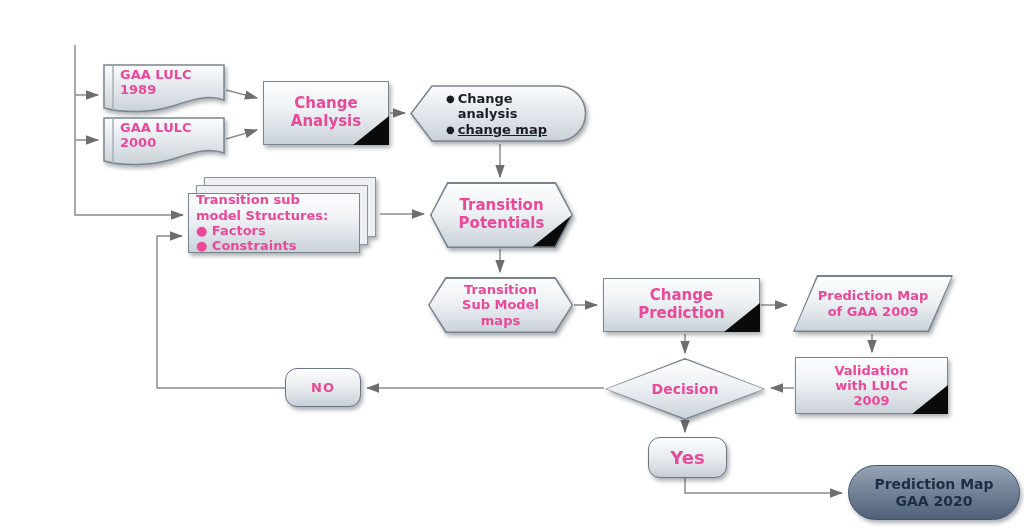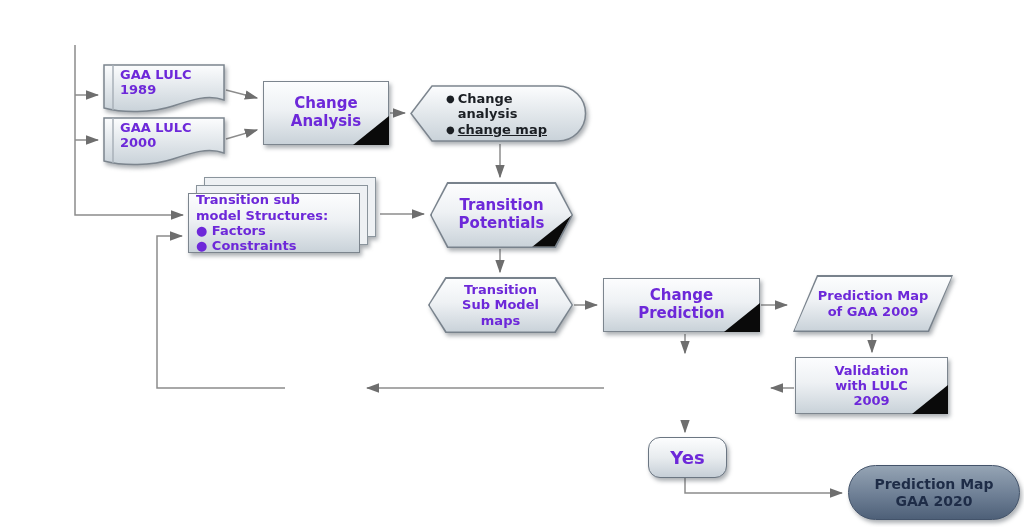--- a/index.html
+++ b/index.html
@@ -4,21 +4,21 @@
 <style>
   html,body{margin:0;padding:0;background:#ffffff;}
   #canvas{
     position:relative;width:1024px;height:527px;background:#ffffff;overflow:hidden;
     font-family:"DejaVu Sans","Liberation Sans",sans-serif;
   }
   #edges{position:absolute;left:0;top:0;width:1024px;height:527px;}
   .node{position:absolute;filter:drop-shadow(2px 3px 2px rgba(55,65,75,.42));}
   .label{
     position:absolute;inset:0;display:flex;align-items:center;justify-content:center;
-    text-align:center;font-weight:bold;font-size:13px;line-height:1.18;color:#6d28d9;
+    text-align:center;font-weight:bold;font-size:13px;line-height:1.18;color:#ec4899;
     white-space:pre-line;pointer-events:none;
   }
   .label.left{justify-content:flex-start;text-align:left;}
   .grad{background:linear-gradient(180deg,#fcfdfe 0%,#eef1f4 45%,#c9d2d9 100%);}
   .rectshape{border:1px solid #7c858e;box-sizing:border-box;position:absolute;inset:0;}
   .fold{position:absolute;right:0;bottom:0;width:0;height:0;
     border-left:36px solid transparent;border-bottom:29px solid #0a0a0a;}
   .capsule{
     border-radius:28px;border:1px solid #43536a;box-sizing:border-box;position:absolute;inset:0;
     background:linear-gradient(180deg,#95a4b4 0%,#6e7f95 55%,#4e6078 100%);
@@ -175,21 +175,30 @@
   </div>
 
   <div class="node" style="left:795px;top:357px;width:153px;height:57px;border-radius:21px;">
     <div class="rectshape grad"></div>
     <div class="fold"></div>
     <div class="label">Validation
 with LULC
 2009</div>
   </div>
 
-
+  <div class="node dia" style="left:605px;top:358px;width:160px;height:62px;">
+    <div class="clipOuter"></div>
+    <div class="clipInner"></div>
+    <div class="label" style="font-size:14px;">Decision</div>
+  </div>
+
+  <div class="node" style="left:285px;top:368px;width:76px;height:39px;">
+    <div class="roundbox"></div>
+    <div class="label" style="letter-spacing:1px;">NO</div>
+  </div>
 
   <div class="node" style="left:648px;top:437px;width:79px;height:41px;">
     <div class="roundbox"></div>
     <div class="label" style="font-size:18px;">Yes</div>
   </div>
 
   <div class="node" style="left:848px;top:465px;width:172px;height:55px;">
     <div class="capsule"></div>
     <div class="label" style="color:#1e2c47;font-size:14px;">Prediction Map
 GAA 2020</div>

